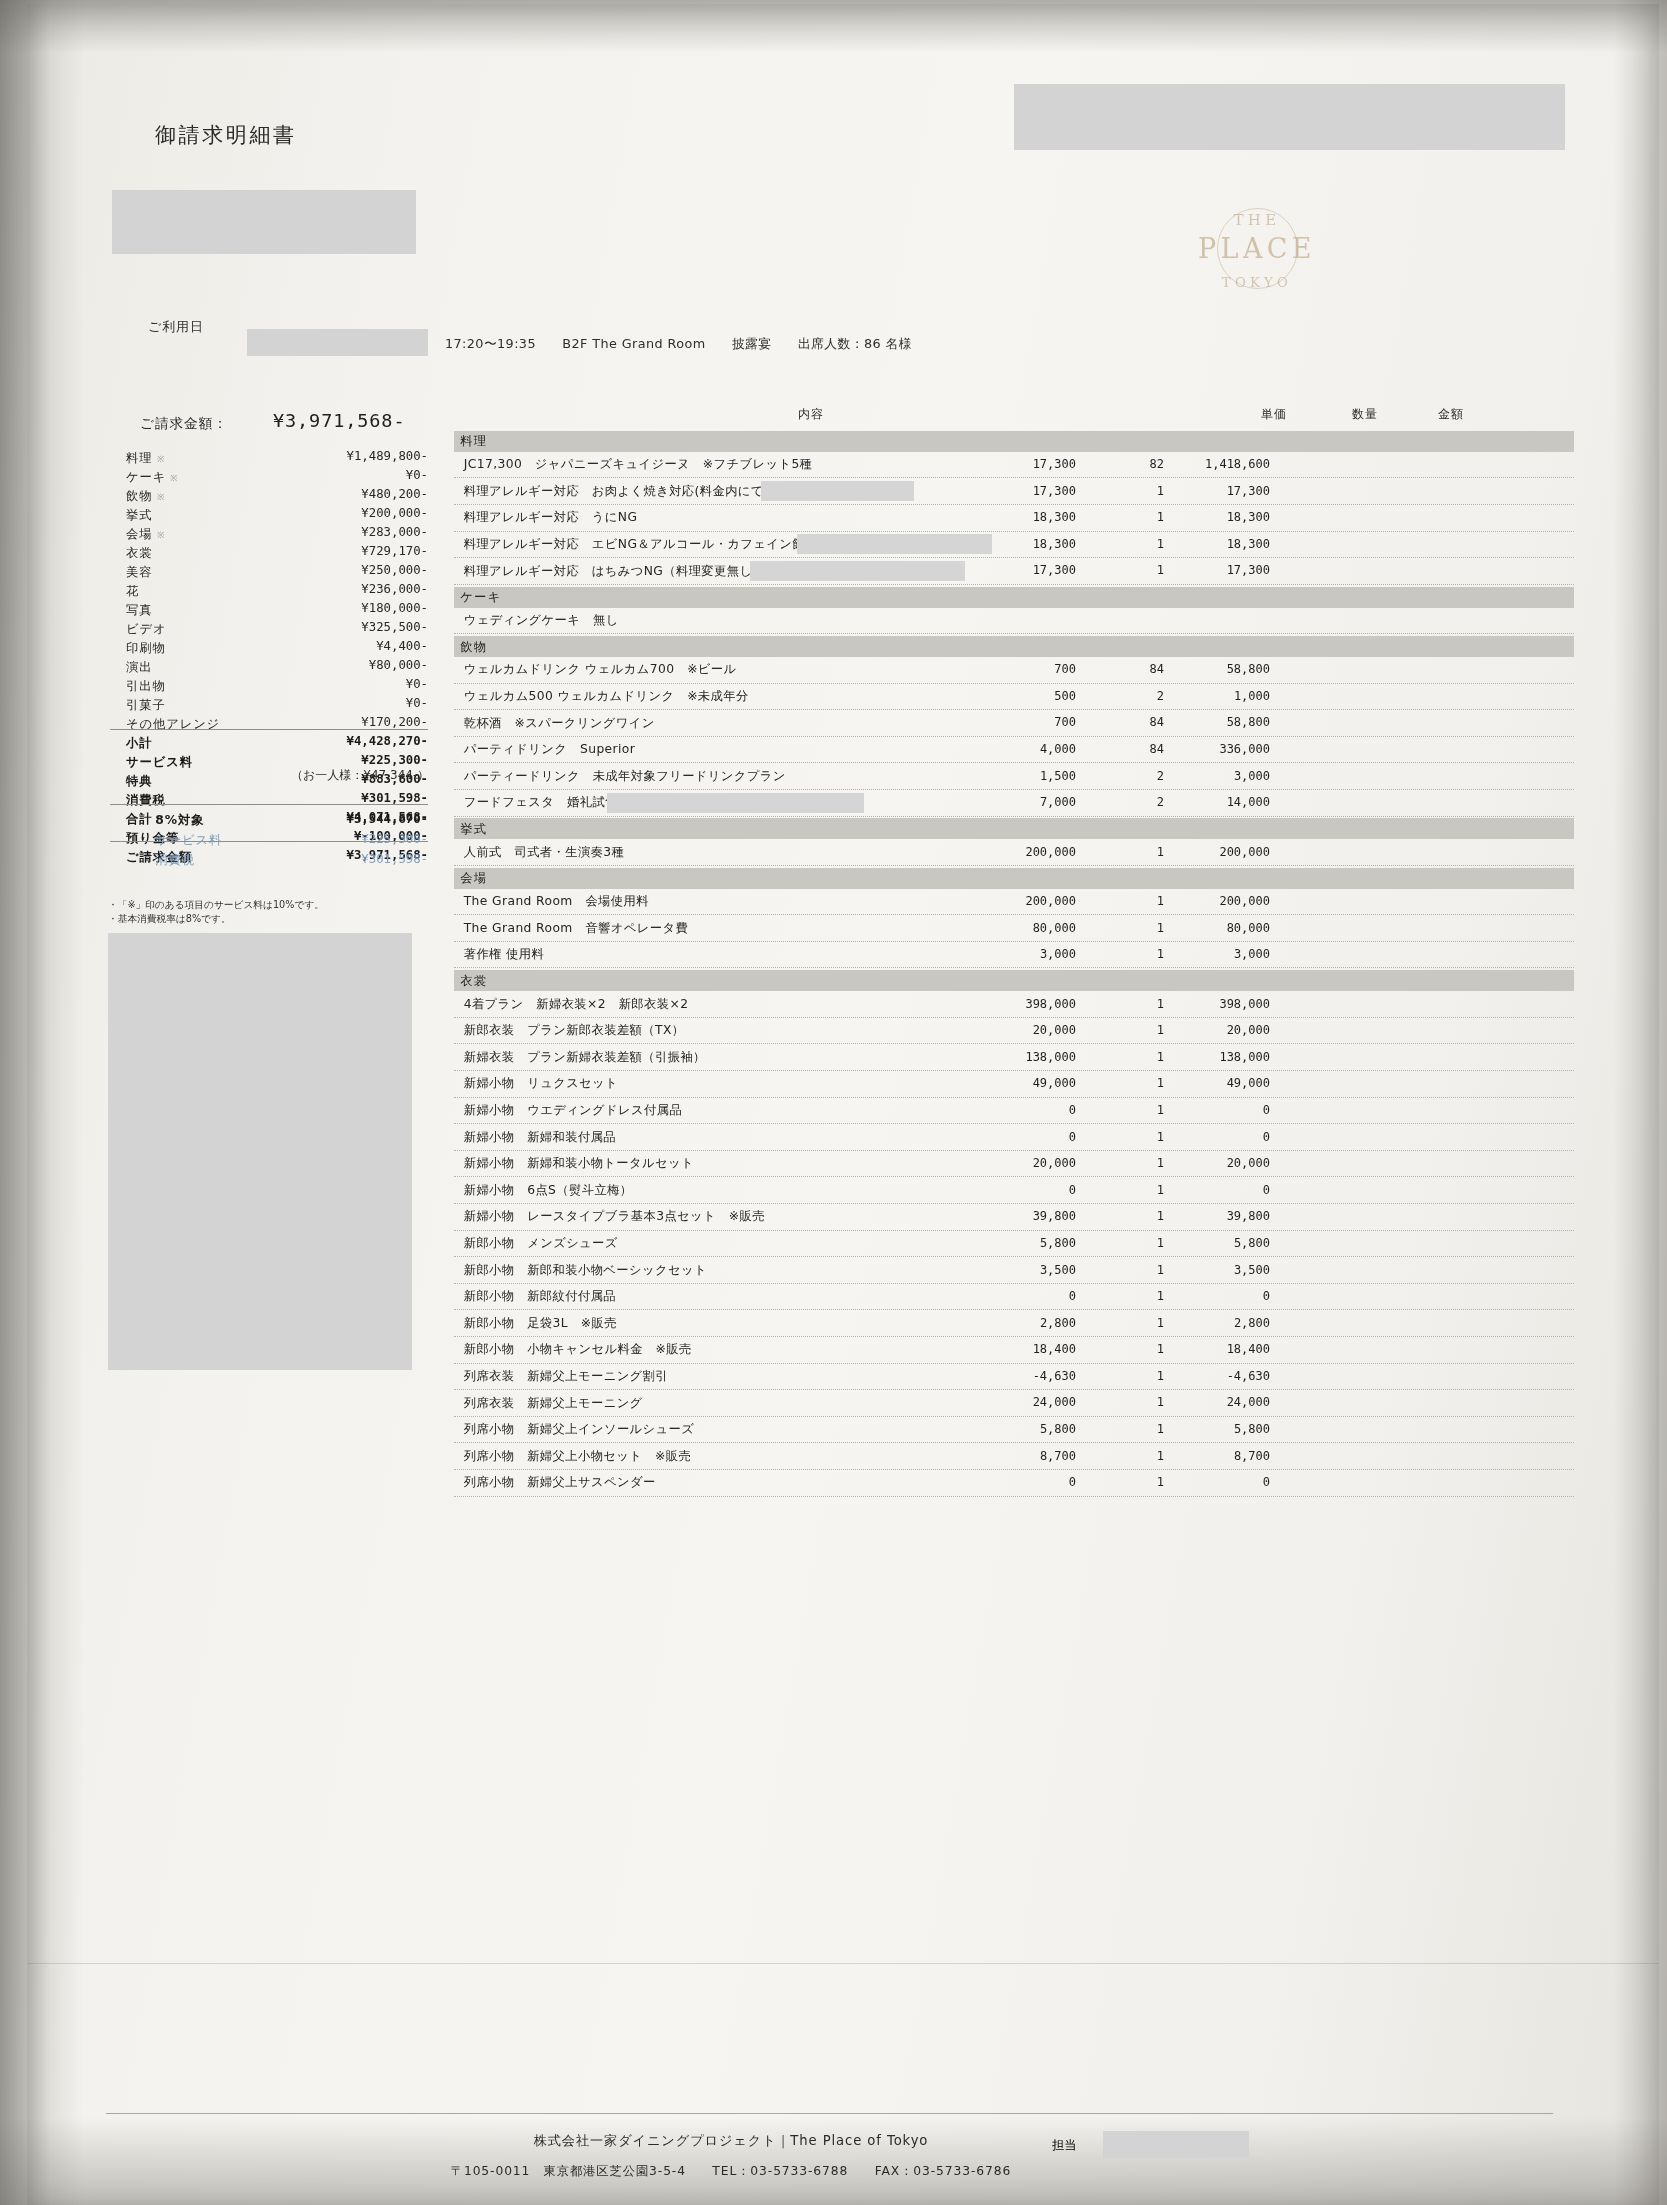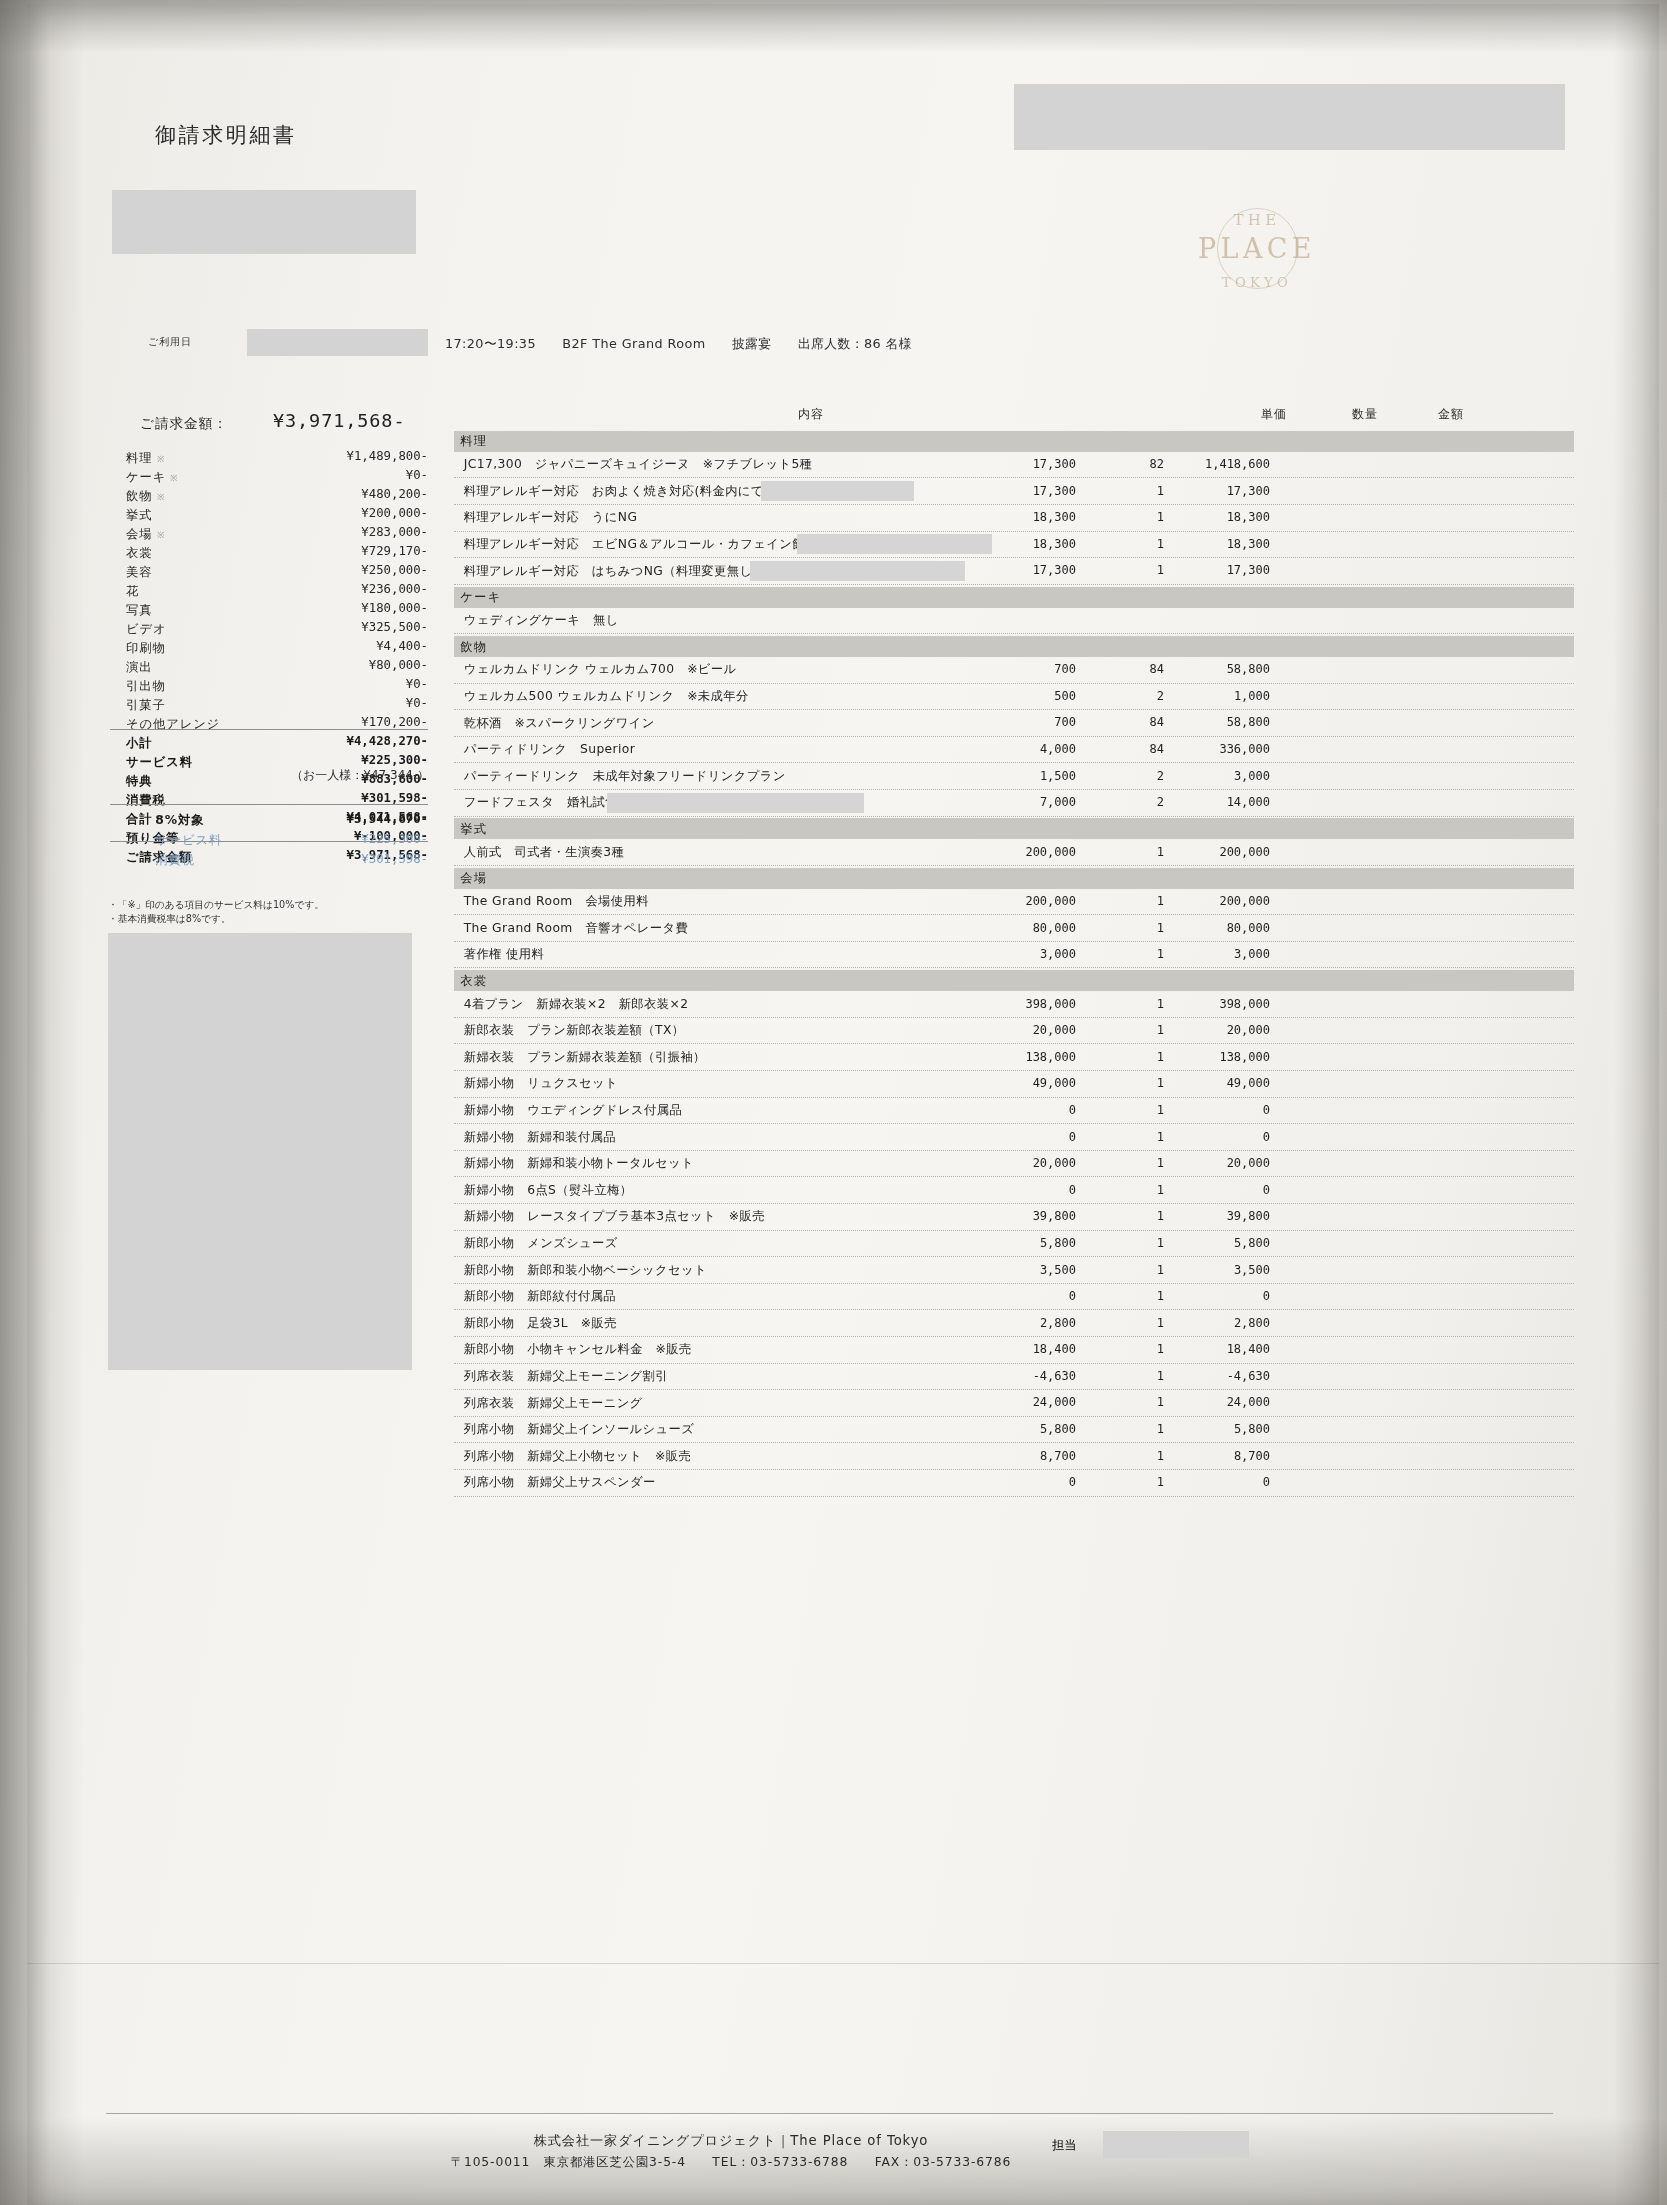--- a/index.html
+++ b/index.html
@@ -82,22 +82,22 @@
   .logo .l1 { font-size: 15px; letter-spacing: 4.4px; margin-top: 21px; opacity: .75;}
   .logo .l2 { font-size: 27px; letter-spacing: 4.4px; margin-top: 4px; opacity: .8;}
   .logo .l3 { font-size: 13.2px; letter-spacing: 4.4px; margin-top: 10.6px; opacity: .75;}
   .logo .ring {
     position: absolute; left: 46px; top: 17.6px;
     width: 79px; height: 79px; border: 0.9px solid rgba(201,181,154,0.55);
     border-radius: 50%;
   }
 
   .use-date-label {
-    position: absolute; left: 148px; top: 335px;
-    font-size: 10px; color: #303030;
+    position: absolute; left: 148px; top: 318px;
+    font-size: 13px; color: #303030;
     font-family: Liberation Serif, serif; letter-spacing: 0.9px;
   }
   .use-date-info {
     position: absolute; left: 445px; top: 336px;
     font-size: 12.8px; color: #2e2e2e;
     font-family: "DejaVu Sans Mono", monospace; letter-spacing: 0.4px;
     white-space: nowrap;
   }
   .use-date-info .jpz { font-family: "DejaVu Sans", sans-serif; }
 
@@ -207,21 +207,21 @@
   .item .redact-inline { position: absolute; top: 2.6px; background: #d5d5d5; }
 
   
   .footer {
     position: absolute; left: 0; top: 2132px; width: 1462px;
     text-align: center;
     font-family: "DejaVu Sans", sans-serif;
     color: #2a2a2a;
   }
   .footer .f1 { font-size: 13.2px; letter-spacing: 0.9px; }
-  .footer .f2 { font-size: 12.3px; letter-spacing: 0.9px; margin-top: 4px; font-family: "DejaVu Sans Mono", monospace;}
+  .footer .f2 { font-size: 12.3px; letter-spacing: 0.9px; margin-top: 13px; font-family: "DejaVu Sans Mono", monospace;}
   .footer .f2 .jpz { font-family: "DejaVu Sans", sans-serif; }
   .footer-sep { position: absolute; left: 106px; top: 2113px; width: 1447px; border-top: 0.4px solid #a9a7a1; }
 </style>
 </head>
 <body>
 
 <div class="page">
   <div class="sheet"></div>
   <div class="sheet-shadow-left"></div>
   <div class="sheet-shadow-top"></div>

